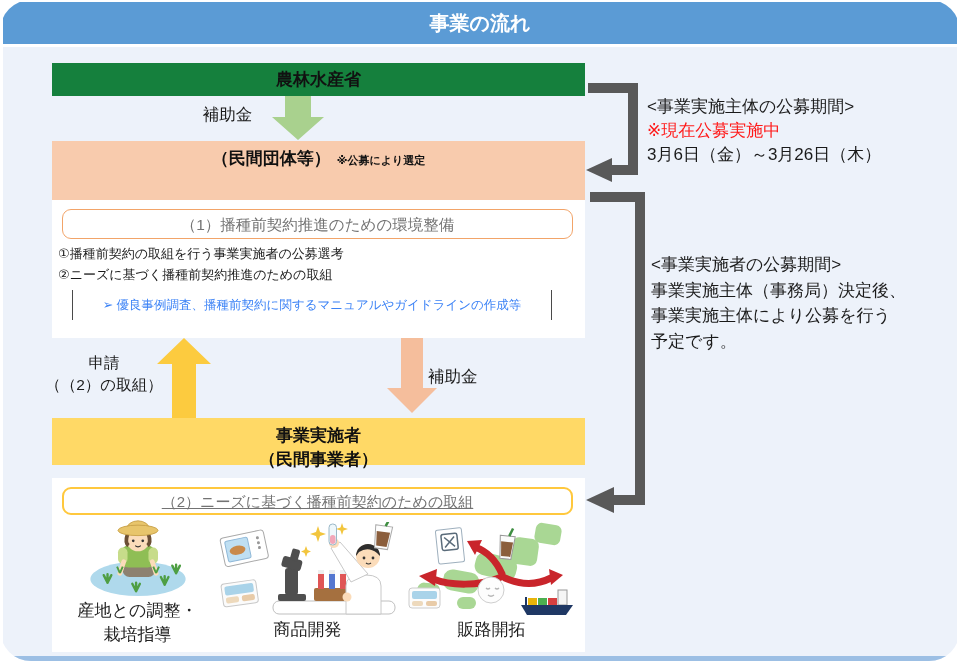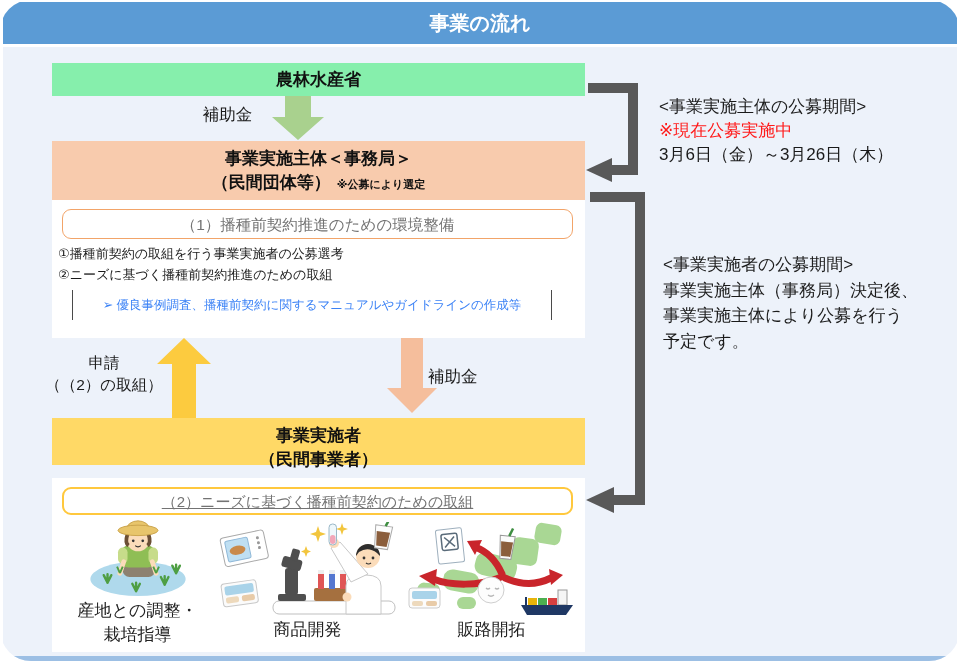--- a/index.html
+++ b/index.html
@@ -3,21 +3,21 @@
 <meta charset="utf-8">
 <style>
   html,body{margin:0;padding:0;background:#fff;}
   .page{position:relative;width:960px;height:661px;background:#fff;overflow:hidden;
         font-family:"Liberation Sans","DejaVu Sans",sans-serif;color:#111;border-radius:31px;}
   .header{position:absolute;left:3px;top:2px;width:954px;height:42px;background:#5B9BD5;
           color:#fff;font-size:20px;font-weight:bold;text-align:center;line-height:42px;}
   .content{position:absolute;left:3px;top:47px;width:954px;height:609px;background:#EDF2FA;
            border-bottom:5px solid #9CBFE4;}
   .abs{position:absolute;}
-  .box-green{left:49px;top:16px;width:533px;height:33px;background:#86efac;
+  .box-green{left:49px;top:16px;width:533px;height:33px;background:#15803d;
              font-size:17px;font-weight:bold;text-align:center;line-height:33px;}
   .lbl-subsidy1{left:182px;top:57px;width:85px;font-size:16.5px;text-align:center;color:#1a1a1a;}
   .arrow-green{left:265px;top:49px;}
   .box-orange{left:49px;top:94px;width:533px;height:59px;background:#F8CBAD;text-align:center;
               font-size:17px;font-weight:bold;padding-top:6px;box-sizing:border-box;line-height:24px;}
   .box-orange .note{font-size:11px;font-weight:bold;margin-left:6px;}
   .card{background:#fff;}
   .card1{left:49px;top:153px;width:533px;height:138px;}
   .task-head{position:absolute;left:10px;top:9px;width:511px;height:30px;border:1.5px solid #F2A469;
              border-radius:9px;font-size:15.5px;text-align:center;line-height:30px;box-sizing:border-box;color:#737373;}
@@ -31,21 +31,21 @@
   .arrow-down2{left:383px;top:291px;}
   .lbl-subsidy2{left:425px;top:319px;font-size:16.5px;color:#1a1a1a;}
   .box-yellow{left:49px;top:371px;width:533px;height:47px;background:#FFD966;text-align:center;
               font-size:17px;font-weight:bold;padding-top:6px;box-sizing:border-box;line-height:24px;}
   .card2{left:49px;top:431px;width:533px;height:174px;}
   .fig{position:absolute;text-align:center;}
   .fig1{left:8px;top:40px;width:155px;}
   .fig2{left:163px;top:44px;width:185px;}
   .fig3{left:352px;top:44px;width:175px;}
   .caption{font-size:17px;line-height:24px;color:#222;margin-top:1px;}
-  .side-text{position:absolute;font-size:17px;line-height:24px;color:#1a1a1a;white-space:nowrap;margin-left:12px;}
+  .side-text{position:absolute;font-size:17px;line-height:24px;color:#1a1a1a;white-space:nowrap;}
   .side1{left:644px;top:48px;}
   .side2{left:648px;top:205px;line-height:25.5px;}
   .red{color:#FF1A1A;}
   svg{display:block;}
   .overlay{position:absolute;left:0;top:0;pointer-events:none;}
 </style>
 </head>
 <body>
 
 <div class="page">
@@ -54,21 +54,20 @@
   <div class="content">
 
     <div class="abs box-green">農林水産省</div>
 
     <div class="abs lbl-subsidy1">補助金</div>
     <svg class="abs arrow-green" width="60" height="45" viewBox="0 0 60 45">
       <polygon points="17,0 43,0 43,21 56,21 30,44 4,21 17,21" fill="#A9D18E"></polygon>
     </svg>
 
     <div class="abs box-orange">
-      <div>事業実施主体＜事務局＞</div>
       <div>
         <span>（民間団体等）</span><span class="note">※公募により選定</span>
       </div>
     </div>
 
     <div class="abs card card1">
       <div class="task-head">（1）播種前契約推進のための環境整備</div>
       <div class="t-item" style="top:45px">①播種前契約の取組を行う事業実施者の公募選考</div>
       <div class="t-item" style="top:66px">②ニーズに基づく播種前契約推進のための取組</div>
       <div class="t-sub">➢ 優良事例調査、播種前契約に関するマニュアルやガイドラインの作成等</div>

